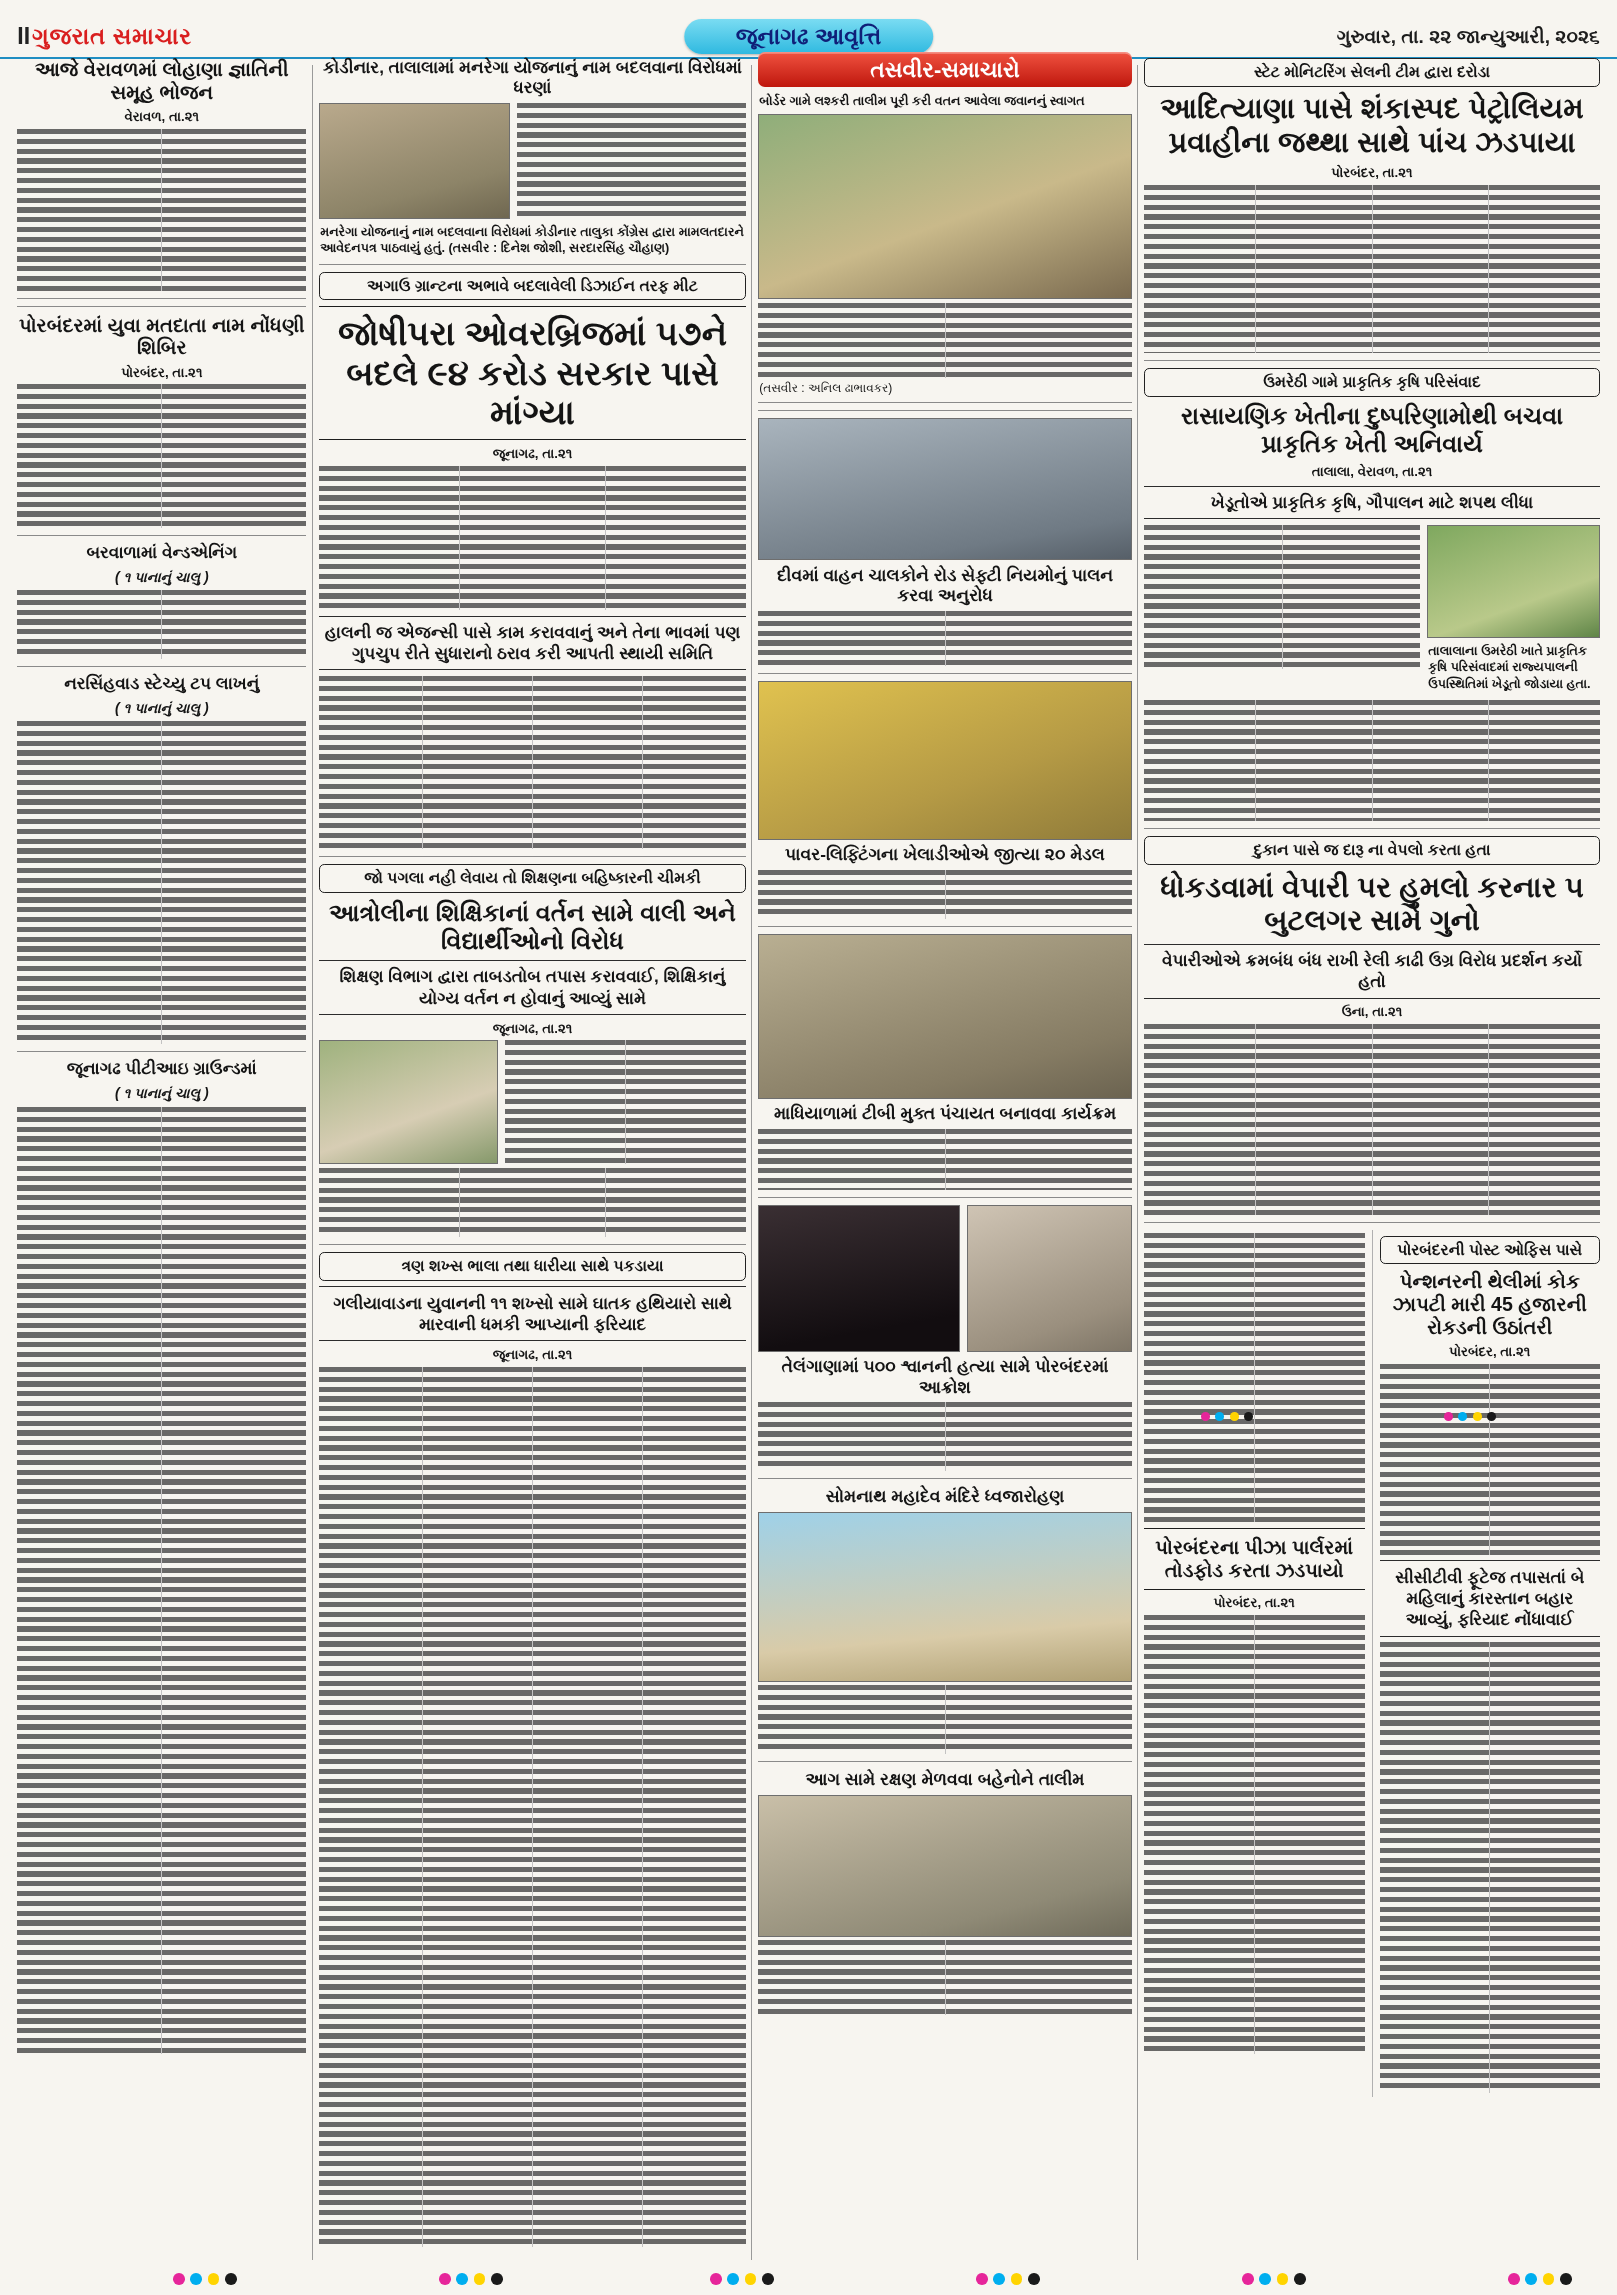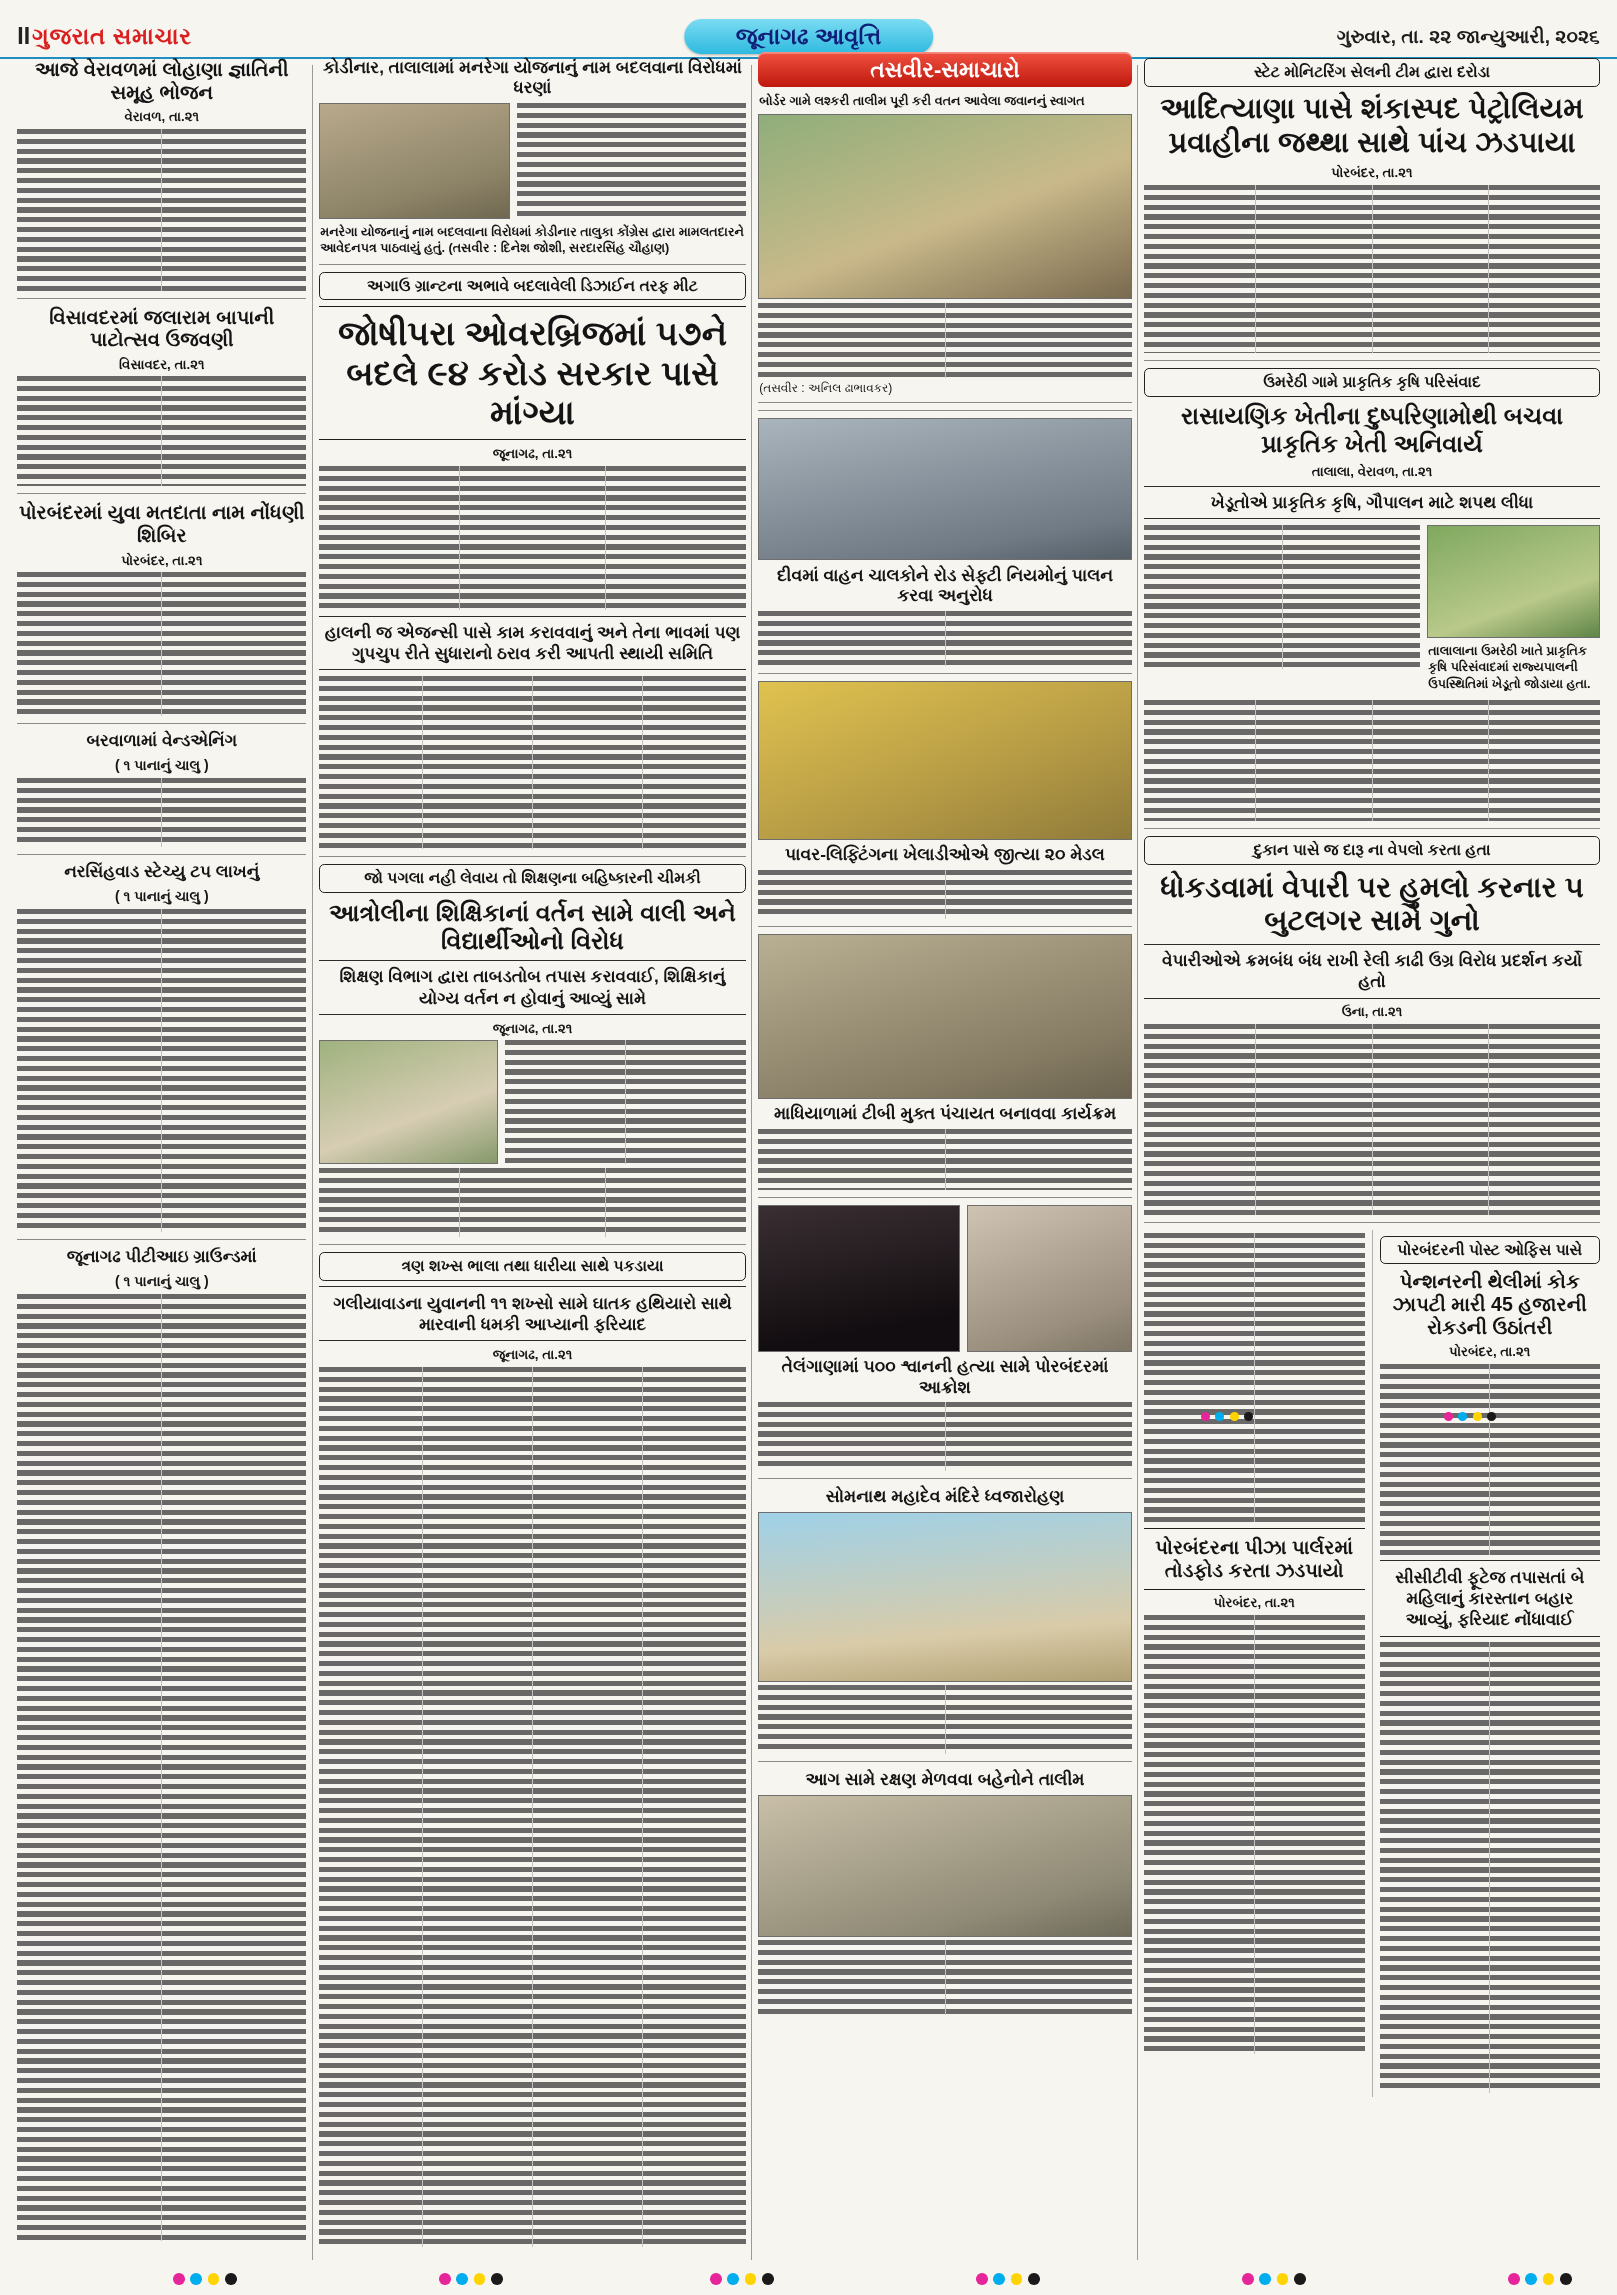--- a/index.html
+++ b/index.html
@@ -34,21 +34,21 @@
   .hl{font-weight:bold;text-align:center;line-height:1.16;margin:5.8px 0;}
   .hl.xs{font-size:17px;}
   .hl.s{font-size:19.6px;}
   .hl.m{font-size:24px;}
   .hl.l{font-size:29px;}
   .hl.xl{font-size:34px;}
   .boxed{border-top:1.7px solid #1d1d1d;border-bottom:1.7px solid #1d1d1d;padding:7px 3.5px;}
   .mid{font-weight:bold;font-size:17px;text-align:center;line-height:1.25;
     border-top:1.2px solid #2c2c2c;border-bottom:1.2px solid #2c2c2c;padding:5.2px 4.6px;margin:5.8px 0;}
   .dl{font-weight:bold;font-size:13.3px;text-align:center;margin:3.5px 0;}
-  .cont{font-weight:bold;font-size:14px;text-align:center;margin:1.2px 0 4.6px;}
+  .cont{font-weight:bold;font-size:14px;text-align:center;margin:1.2px 0 4.6px;font-style:italic;}
   .cap{font-size:12.7px;font-weight:bold;line-height:1.3;margin:4.6px 1.2px;}
   .credit{font-size:12px;margin:2.3px 1.2px;}
   .ptitle{font-weight:bold;font-size:17.3px;text-align:center;line-height:1.2;margin:4.6px 0;}
   
   .fl{background:repeating-linear-gradient(to bottom,#4a4a4a 0 5.2px,transparent 5.2px 9.8px);opacity:.82;}
   .cols{display:flex;margin:3.5px 0;}
   .cols .c{flex:1;padding:0 5.2px;}
   .cols .c+.c{border-left:0.6px solid #b8b8b8;}
   .cols .c:first-child{padding-left:0;}
   .cols .c:last-child{padding-right:0;}
@@ -88,28 +88,20 @@
   <article>
     <div class="hl s">આજે વેરાવળમાં લોહાણા જ્ઞાતિની સમૂહ ભોજન</div>
     <div class="dl">વેરાવળ, તા.૨૧</div>
     <div class="cols">
         <div class="c fl" style="height:162px"></div>
         <div class="c fl" style="height:162px"></div>
       </div>
   </article>
   <div class="hsep"></div>
 
-  <article>
-    <div class="hl s">વિસાવદરમાં જલારામ બાપાની પાટોત્સવ ઉજવણી</div>
-    <div class="dl">વિસાવદર, તા.૨૧</div>
-    <div class="cols">
-        <div class="c fl" style="height:110px"></div>
-        <div class="c fl" style="height:110px"></div>
-      </div>
-  </article>
   <div class="hsep"></div>
 
   <article>
     <div class="hl s">પોરબંદરમાં યુવા મતદાતા નામ નોંધણી શિબિર</div>
     <div class="dl">પોરબંદર, તા.૨૧</div>
     <div class="cols">
         <div class="c fl" style="height:144px"></div>
         <div class="c fl" style="height:144px"></div>
       </div>
   </article>

